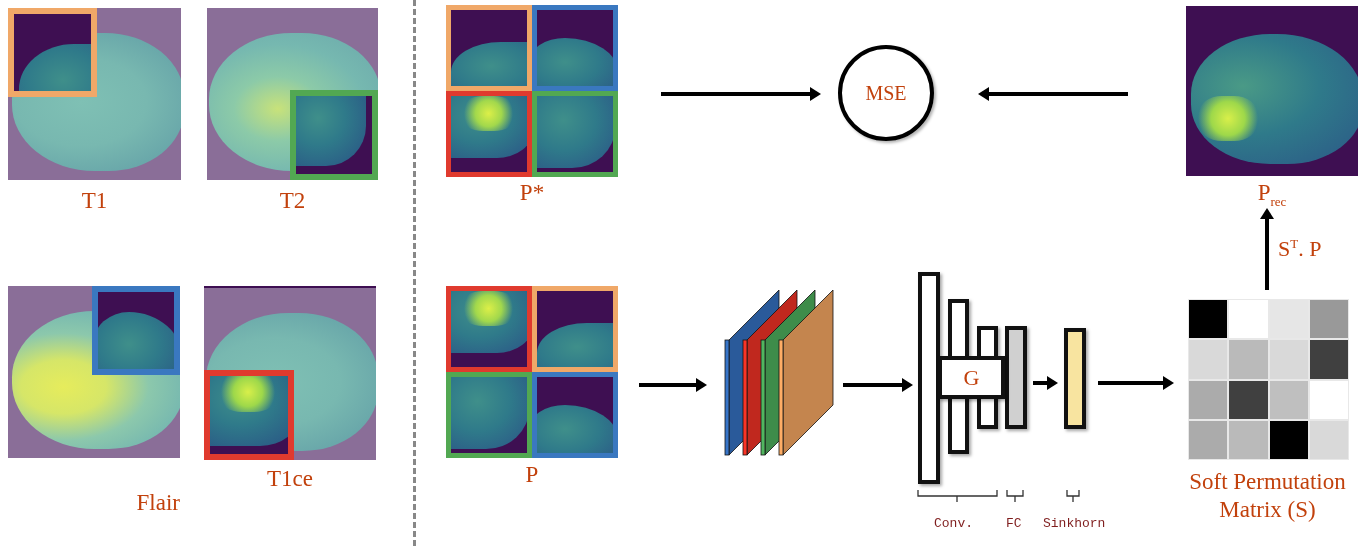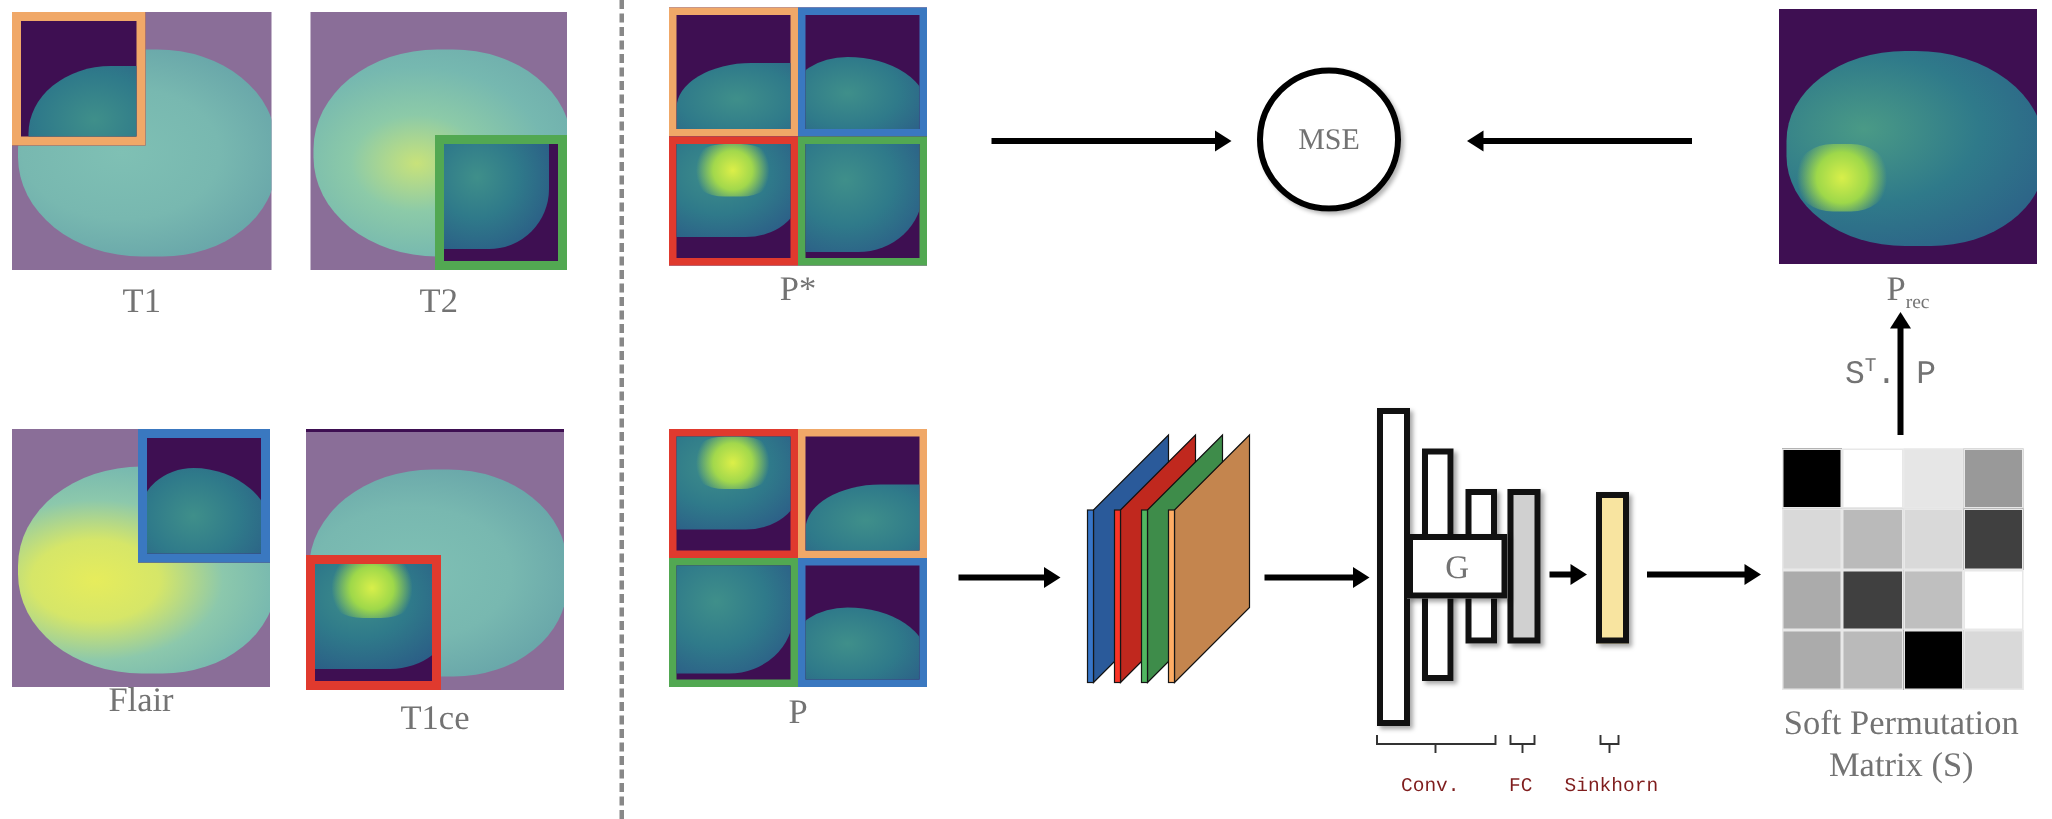--- a/index.html
+++ b/index.html
@@ -1,19 +1,19 @@
 <!DOCTYPE html>
 <html><head>
 <meta charset="utf-8">
 <style>
   html, body { margin: 0; padding: 0; background: #ffffff; }
   body { width: 1368px; height: 546px; position: relative; overflow: hidden;
          font-family: "DejaVu Serif", serif; color: #111; }
   .abs { position: absolute; }
-  .label { position: absolute; font-family: "Liberation Serif", "DejaVu Serif", serif; font-size: 23px; text-align: center; color: #737373; }
+  .label { position: absolute; font-family: "Liberation Serif", "DejaVu Serif", serif; font-size: 23px; text-align: center; color: #c2410c; }
   .mono { font-family: "Liberation Mono", "DejaVu Sans Mono", monospace; font-size: 13px; color: #7f1d1d; }
   .brain { position: absolute; background: #8a6e98; overflow: hidden; }
   .brain .tissue { position: absolute; border-radius: 48% 46% 44% 48%;
      background: radial-gradient(ellipse at 40% 50%, #7fc0b4 0%, #78b8b0 45%, #6aa8aa 75%, #6a9aa8 100%); }
   .patch { position: absolute; box-sizing: border-box; border-width: 6px; border-style: solid; overflow: hidden; background: #3e0f52; }
   .patch .pt { position: absolute; background: radial-gradient(ellipse at 40% 40%, #3f8f8a 0%, #2f7a8a 40%, #2b5e86 80%); }
   .patch .hot { position: absolute; border-radius: 40%; background: radial-gradient(circle, #d8ef4a 0%, #9ed84a 40%, rgba(80,180,100,0) 75%); }
   .tile { position: absolute; box-sizing: border-box; border-width: 5px; border-style: solid; overflow: hidden; background: #3e0f52; }
   .tile .pt { position: absolute; background: radial-gradient(ellipse at 40% 40%, #3f8f8a 0%, #2f7a8a 45%, #2c5d87 85%); }
   .tile .hot { position: absolute; border-radius: 40%; background: radial-gradient(circle, #dcef48 0%, #a2d84c 40%, rgba(80,180,100,0) 75%); }
@@ -50,21 +50,21 @@
   <div class="label" style="left:207px; top:188px; width:171px;">T2</div>
 </div>
 
 <div>
   <div class="brain" style="left:8px; top:286px; width:172px; height:172px;">
     <div class="tissue" style="left:4px; top:25px; width:172px; height:138px; background:radial-gradient(ellipse at 30% 55%, #e6ec5c 0%, #d6e668 25%, #8cc8ac 50%, #74b6b0 75%, #6aa6aa 100%);"></div>
     <div class="patch" style="left:84px; top:0; width:88px; height:89px; border-color:#3a78c0;">
       <div class="pt" style="left:-5px; top:20px; width:90px; height:80px; border-radius:40% 60% 0 0;"></div>
     </div>
   </div>
-  <div class="label" style="left:8px; top:454px; width:172px;">Flair</div>
+  <div class="label" style="left:8px; top:490px; width:172px;text-align:right;">Flair</div>
 </div>
 
 <div>
   <div class="brain" style="left:204px; top:286px; width:172px; height:172px; border-top:2px solid #3e0f52;">
     <div class="tissue" style="left:2px; top:25px; width:172px; height:138px;"></div>
     <div class="patch" style="left:0; top:82px; width:90px; height:90px; border-color:#e03a2e;">
       <div class="pt" style="left:-10px; top:-10px; width:100px; height:80px; border-radius:0 0 40% 0;"></div>
       <div class="hot" style="left:8px; top:-4px; width:60px; height:40px;"></div>
     </div>
   </div>
@@ -98,21 +98,21 @@
   <div class="abs" style="left:1186px; top:6px; width:172px; height:170px; background:#3e0f52; overflow:hidden;">
     <div class="abs" style="left:5px; top:28px; width:172px; height:130px; border-radius:46% 50% 44% 46%; background:radial-gradient(ellipse at 30% 40%, #4a9a86 0%, #2f7a8a 45%, #2c5d87 90%);"></div>
     <div class="abs" style="left:12px; top:90px; width:60px; height:45px; border-radius:40%; background:radial-gradient(circle, #d8ef4a 0%, #9ed84a 45%, rgba(80,180,100,0) 80%);"></div>
   </div>
   <div class="label" style="left:1186px; top:180px; width:172px;">
     <span>P</span><sub style="font-size:13px;">rec</sub>
   </div>
 </div>
 
 <div class="varrow" style="left:1265px; top:218px; height:72px;"></div>
-<div class="label" style="left:1230px; top:236px; font-size:22px; text-align:center;font-family:Liberation Mono, monospace;">
+<div class="label" style="left:1278px; top:236px; font-size:22px; text-align:center;">
   <span>S</span><sup style="font-size:13px;">T</sup><span>. P</span>
 </div>
 
 <div>
   <div class="tile" style="left:446px; top:286px; width:86px; height:86px; border-color:#e03a2e;">
     <div class="pt" style="left:-8px; top:-8px; width:90px; height:70px; border-radius:0 0 40% 0;"></div>
     <div class="hot" style="left:10px; top:0; width:55px; height:35px;"></div>
   </div>
   <div class="tile" style="left:532px; top:286px; width:86px; height:86px; border-color:#f0a868;">
     <div class="pt" style="left:0; top:32px; width:100px; height:60px; border-radius:50% 20% 0 0;"></div>

